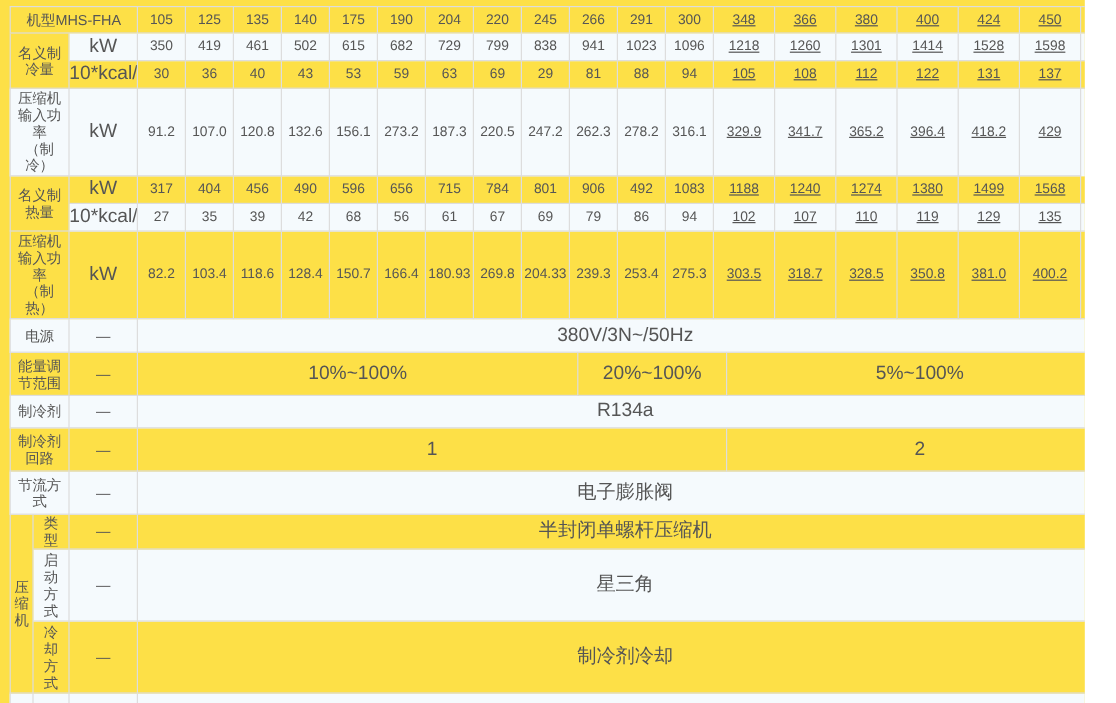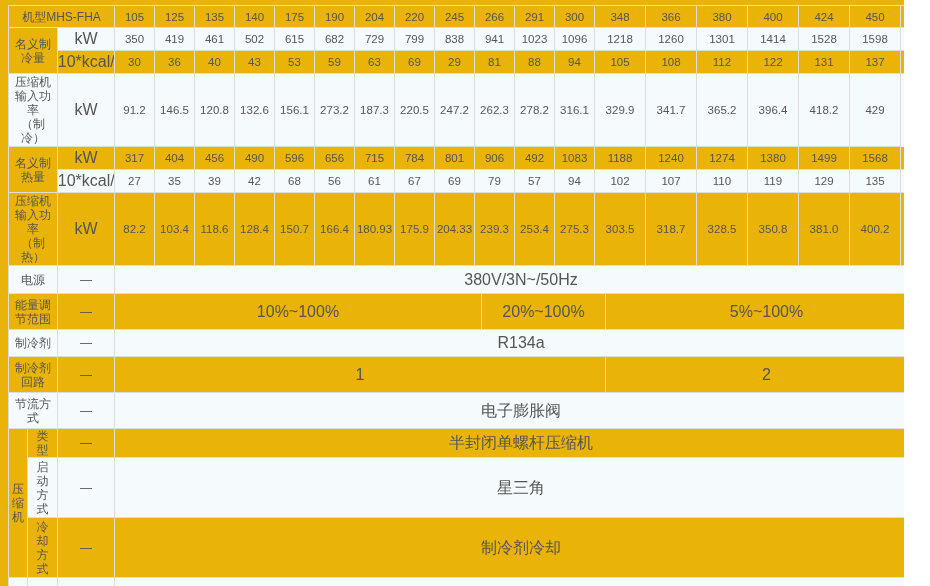--- a/index.html
+++ b/index.html
@@ -1,17 +1,17 @@
 <!DOCTYPE html>
 <html><head>
 <meta charset="utf-8">
 <style>
   html,body{margin:0;padding:0;background:#fff;}
   body{font-family:"Liberation Sans","DejaVu Sans",sans-serif;color:#555;}
-  .page{position:relative;width:904px;height:586px;overflow:hidden;background:#eab308;}
+  .page{position:relative;width:904px;height:586px;overflow:hidden;background:#fde047;}
   .tbl{position:absolute;left:8px;top:5px;width:952px;}
   .row{display:flex;}
   .band{display:flex;}
   .cells{display:flex;}
   .cell{
     box-sizing:border-box;flex:0 0 auto;
     border-right:1px solid #ddd;border-bottom:1px solid #ddd;
     display:flex;align-items:center;justify-content:center;
     text-align:center;white-space:pre-line;overflow:hidden;
     font-size:12px;line-height:14px;color:#555;background:transparent;
@@ -21,21 +21,21 @@
   .alt{background:#f5fafd;}
   .altc{background:#f5fafd;}
   .num{font-size:11.5px;}
   .unit{font-size:16px;}
   .lbl{font-size:12px;}
   .val{font-size:16px;}
   
   .w107{width:107px}.w50{width:50px}.w57{width:57px}.w20{width:20px}.w30{width:30px}
   .w813{width:813px}.w367{width:367px}.w124{width:124px}.w322{width:322px}.w491{width:491px}
   .cells .cell{width:40px;}
-  .cells .cell:nth-child(n+13){width:51px;}
+  .cells .cell:nth-child(n+13){width:51px;text-decoration:underline;}
   
   .h23{height:23px}.h46{height:46px}.h73{height:73px}.h28{height:28px}.h36{height:36px}
   .h27{height:27px}.h149{height:149px}.h29{height:29px}.h60{height:60px}.h16{height:16px}
 </style>
 </head>
 <body>
 
 <div class="page">
   <div class="tbl">
 
@@ -125,21 +125,21 @@
     <div class="row alt">
       <div class="cell bl w50 h73 lbl">压缩机
 输入功
 率
 （制
 冷）</div>
       <div class="cell w57 h73 unit">kW</div>
       <div class="cells">
 
       <div class="cell h73 num">91.2</div>
-          <div class="cell h73 num">146.5</div>
+          <div class="cell h73 num">107.0</div>
           <div class="cell h73 num">120.8</div>
           <div class="cell h73 num">132.6</div>
           <div class="cell h73 num">156.1</div>
           <div class="cell h73 num">273.2</div>
           <div class="cell h73 num">187.3</div>
           <div class="cell h73 num">220.5</div>
           <div class="cell h73 num">247.2</div>
           <div class="cell h73 num">262.3</div>
           <div class="cell h73 num">278.2</div>
           <div class="cell h73 num">316.1</div>
@@ -188,21 +188,21 @@
           <div class="cell h23 num">27</div>
               <div class="cell h23 num">35</div>
               <div class="cell h23 num">39</div>
               <div class="cell h23 num">42</div>
               <div class="cell h23 num">68</div>
               <div class="cell h23 num">56</div>
               <div class="cell h23 num">61</div>
               <div class="cell h23 num">67</div>
               <div class="cell h23 num">69</div>
               <div class="cell h23 num">79</div>
-              <div class="cell h23 num">57</div>
+              <div class="cell h23 num">86</div>
               <div class="cell h23 num">94</div>
               <div class="cell h23 num">102</div>
               <div class="cell h23 num">107</div>
               <div class="cell h23 num">110</div>
               <div class="cell h23 num">119</div>
               <div class="cell h23 num">129</div>
               <div class="cell h23 num">135</div>
               <div class="cell h23 num">136</div>
             </div>
         </div>
@@ -218,21 +218,21 @@
       <div class="cell w57 h73 unit">kW</div>
       <div class="cells">
 
       <div class="cell h73 num">82.2</div>
           <div class="cell h73 num">103.4</div>
           <div class="cell h73 num">118.6</div>
           <div class="cell h73 num">128.4</div>
           <div class="cell h73 num">150.7</div>
           <div class="cell h73 num">166.4</div>
           <div class="cell h73 num">180.93</div>
-          <div class="cell h73 num">175.9</div>
+          <div class="cell h73 num">269.8</div>
           <div class="cell h73 num">204.33</div>
           <div class="cell h73 num">239.3</div>
           <div class="cell h73 num">253.4</div>
           <div class="cell h73 num">275.3</div>
           <div class="cell h73 num">303.5</div>
           <div class="cell h73 num">318.7</div>
           <div class="cell h73 num">328.5</div>
           <div class="cell h73 num">350.8</div>
           <div class="cell h73 num">381.0</div>
           <div class="cell h73 num">400.2</div>

